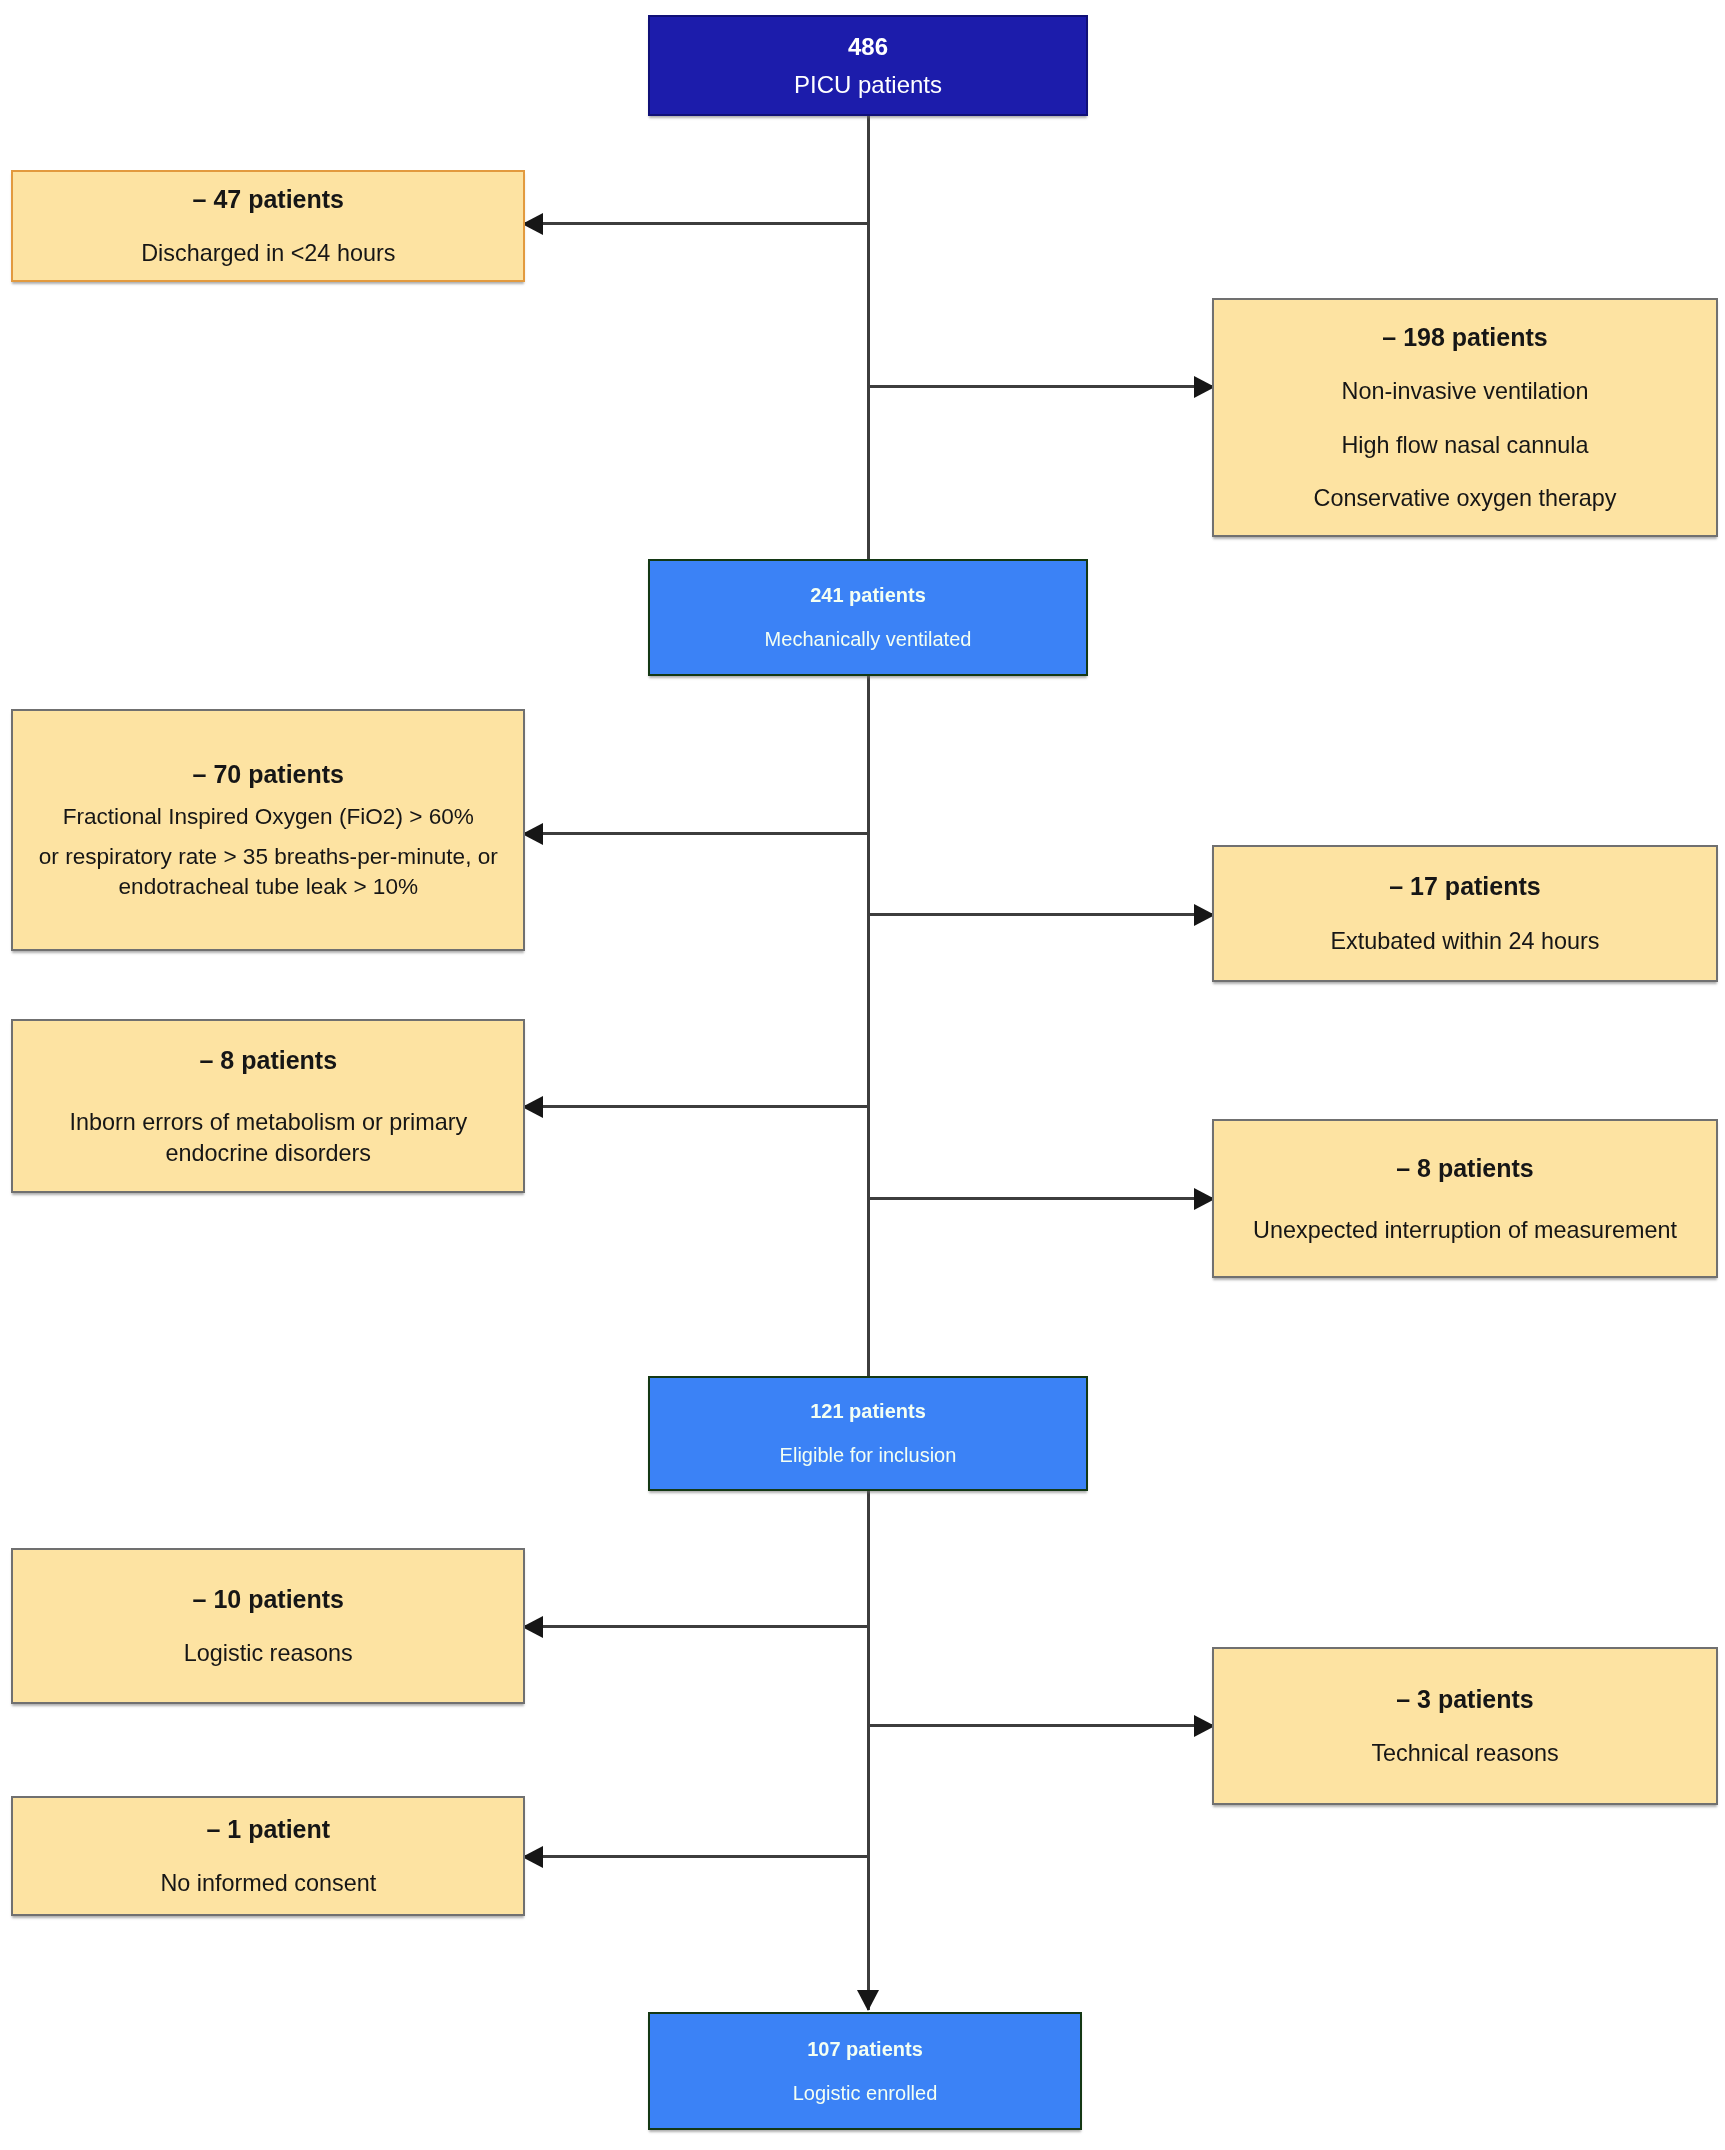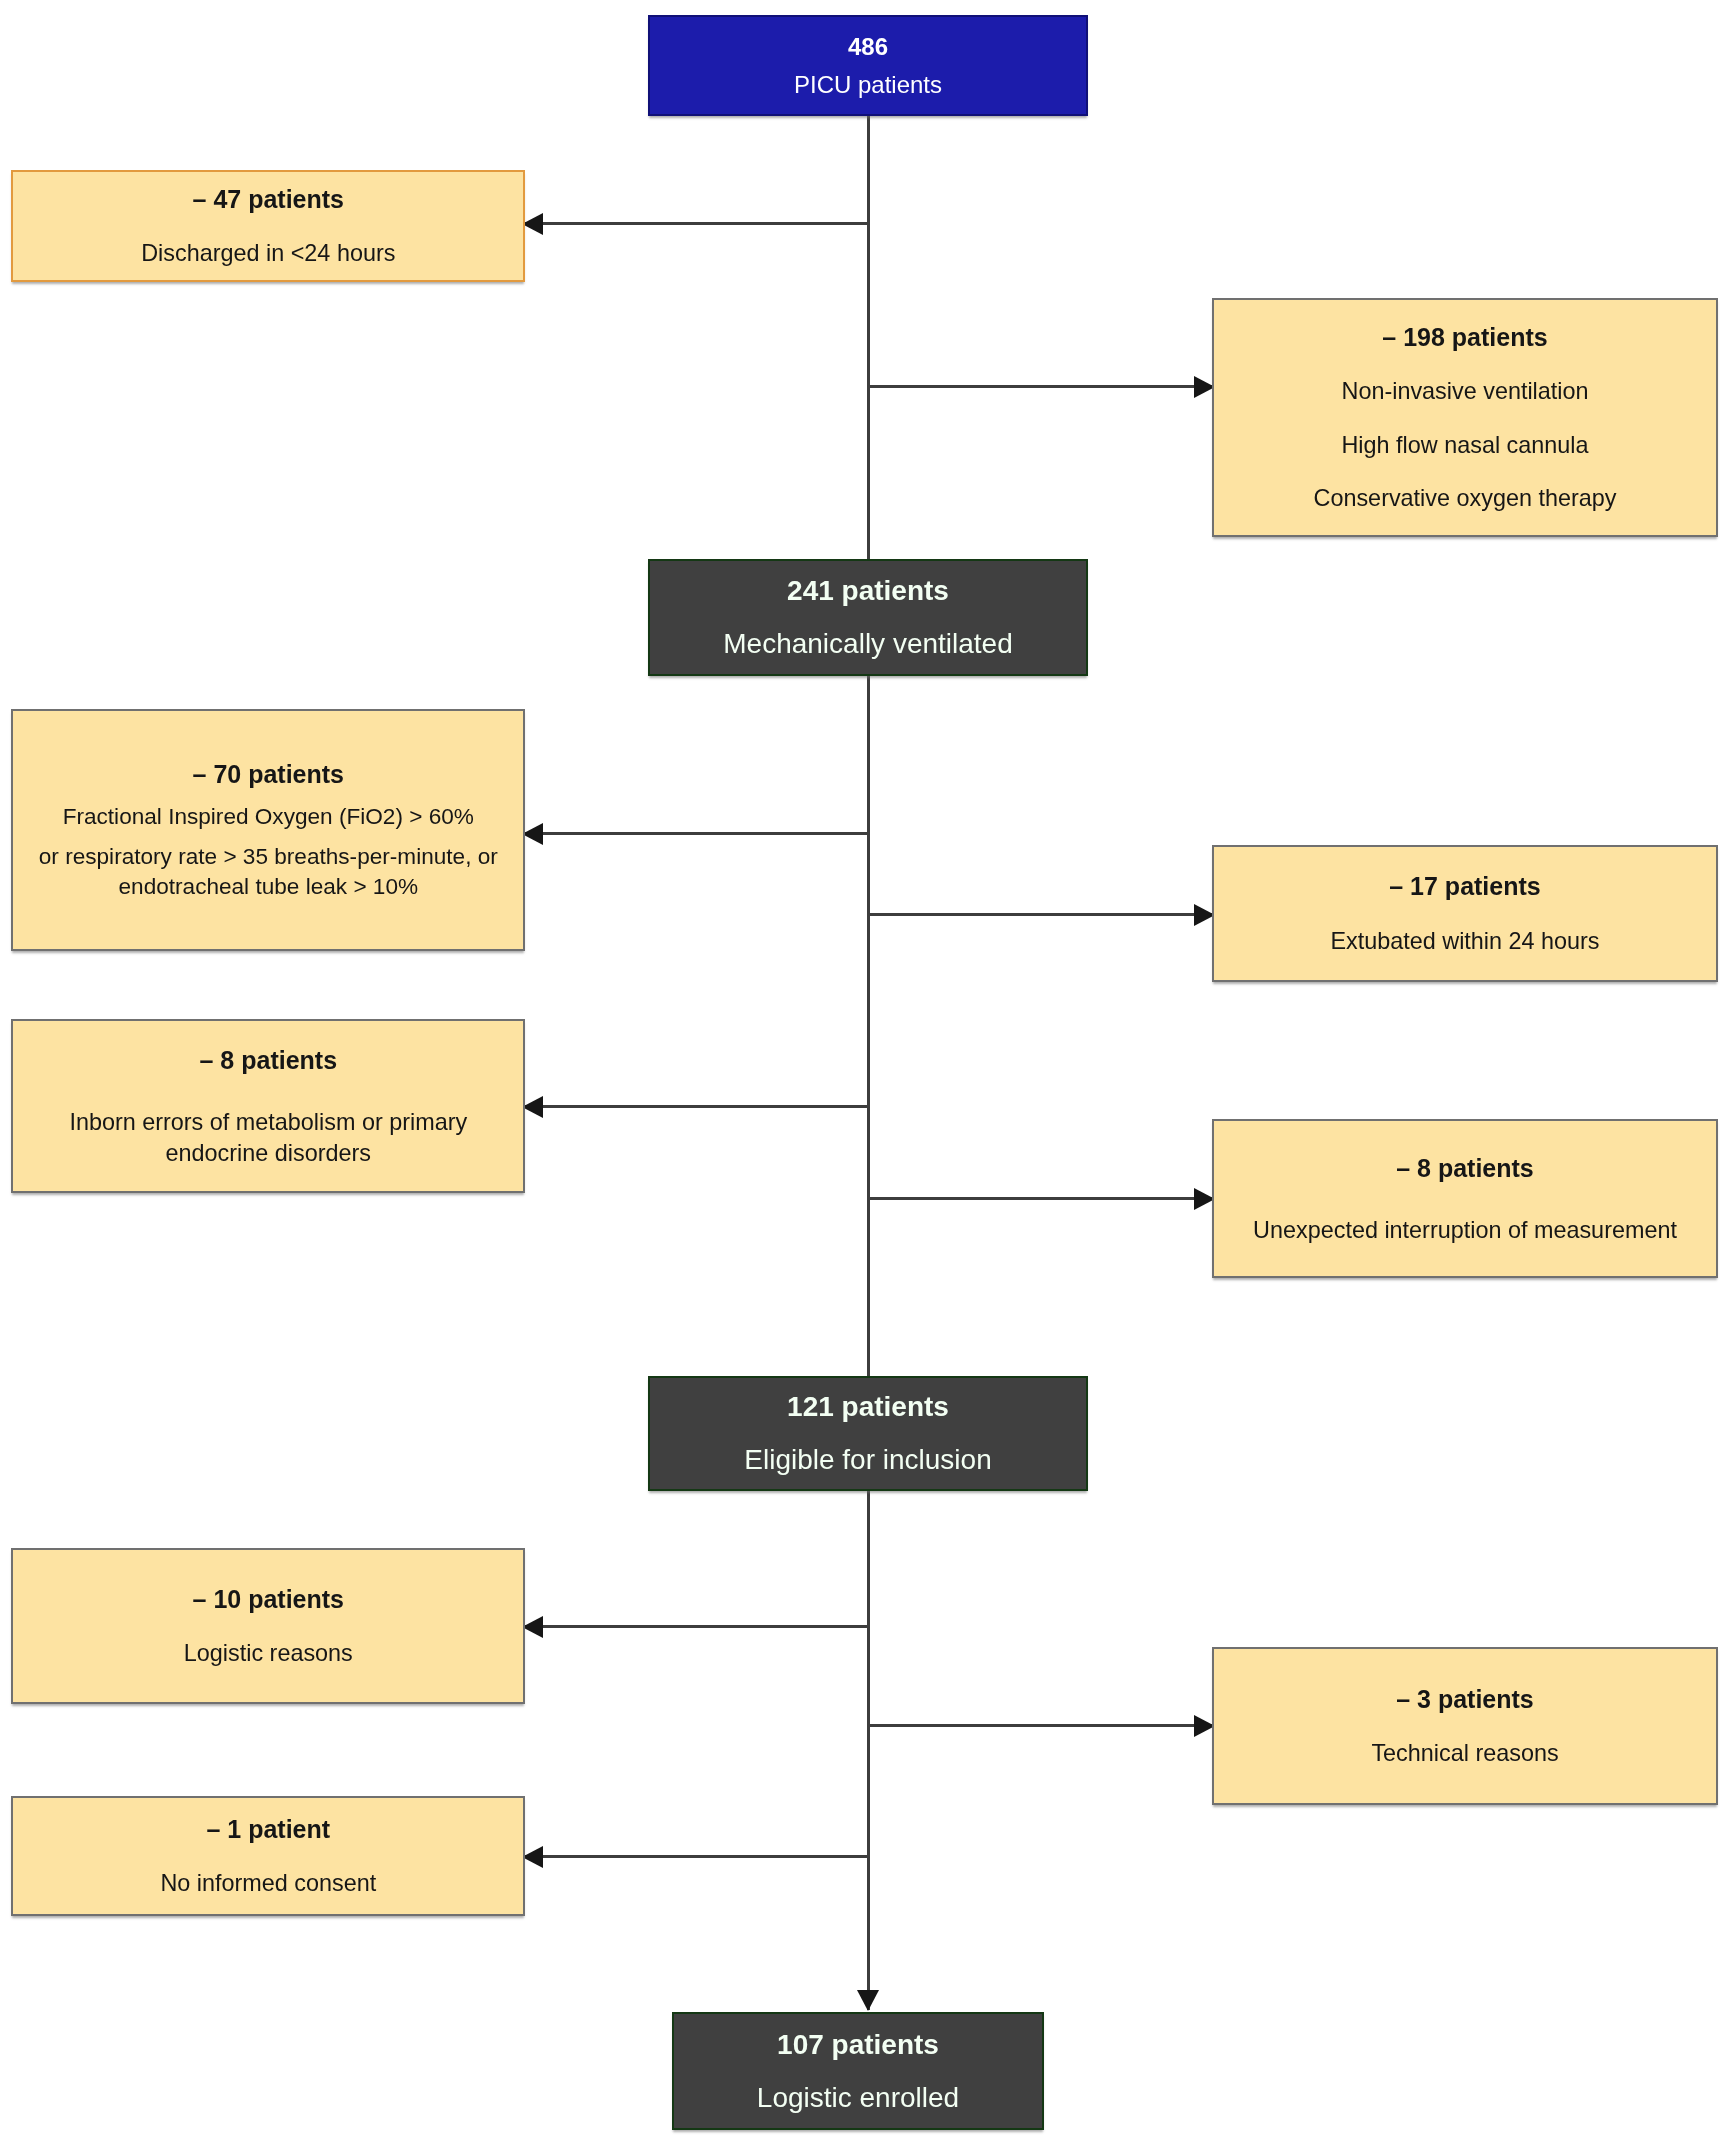--- a/index.html
+++ b/index.html
@@ -30,22 +30,22 @@
     display:flex;flex-direction:column;justify-content:center;align-items:center;
     text-align:center;
     box-shadow:0 3px 2.2px -1.3px rgba(110,110,110,0.55);
   }
   .box .t{font-weight:700;}
   .box.blue{
     background:#1c1cab;border:2.6px solid #101077;color:#ffffff;
     font-size:24px;gap:10px;padding:4.3px 8.7px;
   }
   .box.green{
-    background:#404040;border:2.6px solid #143814;color:#f3fff3;
-    font-size:28px;gap:21px;padding:4.3px 8.7px;
+    background:#3b82f6;border:2.6px solid #143814;color:#f3fff3;
+    font-size:20px;gap:21px;padding:4.3px 8.7px;
   }
   .box.yellow{
     background:#fde3a2;border:2.2px solid #707070;color:#161616;
     font-size:23.4px;line-height:1.32;gap:30px;padding:6px 7.8px;
   }
   .box.yellow.orange{border:2.6px solid #e29a3f;}
   .box.yellow .t{font-size:25px;}
   .box.yellow.small-gap{gap:10.4px;font-size:22.6px;}
   .box.yellow.wide-gap{gap:22.6px;}
 </style>
@@ -95,21 +95,21 @@
   <div class="box green" style="left:648px;top:559px;width:440px;height:117px">
     <div class="t">241 patients</div>
     <div class="s">Mechanically ventilated</div>
   </div>
 
   <div class="box green" style="left:648px;top:1376px;width:440px;height:115px">
     <div class="t">121 patients</div>
     <div class="s">Eligible for inclusion</div>
   </div>
 
-  <div class="box green" style="left:672px;top:2012px;width:372px;height:118px">
+  <div class="box green" style="left:648px;top:2012px;width:434px;height:118px">
     <div class="t">107 patients</div>
     <div class="s">Logistic enrolled</div>
   </div>
 
   <div class="box yellow orange wide-gap" style="left:11.3px;top:170px;width:514px;height:112px">
     <div class="t">– 47 patients</div>
     <div>Discharged in &lt;24 hours</div>
   </div>
 
   <div class="box yellow small-gap" style="left:11.3px;top:709px;width:514px;height:242px">

